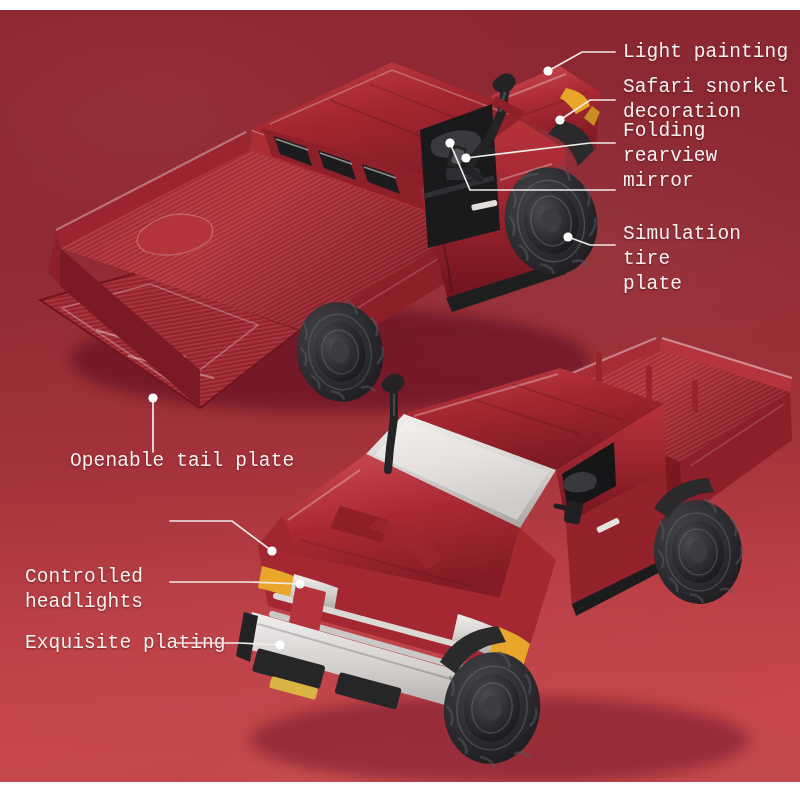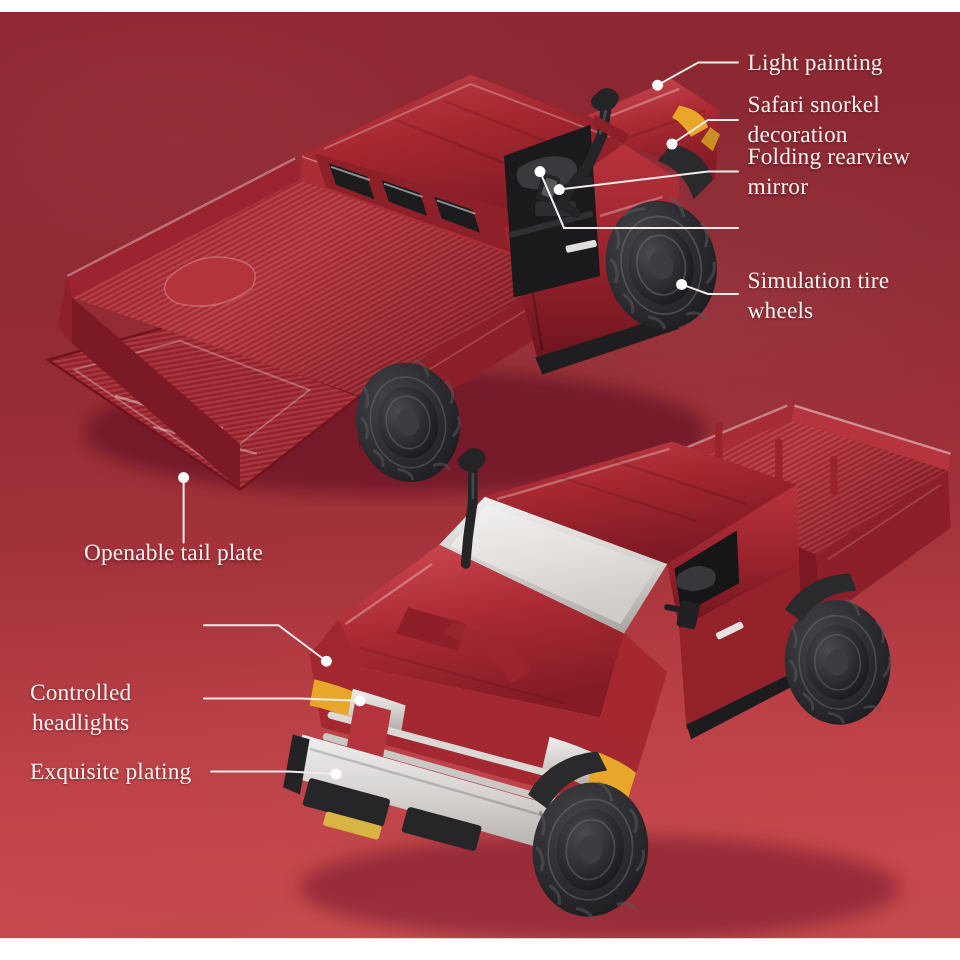--- a/index.html
+++ b/index.html
@@ -29,21 +29,21 @@
     pointer-events:none;
   }
 
   
   #art{position:absolute;left:0;top:0;width:800px;height:800px;}
 
   
   .callout{
     position:absolute;
     color:#f6f1f0;
-    font-family:Liberation Serif, serif;
+    font-family:Liberation Mono, monospace;
     font-size:19.5px;
     line-height:25px;
     letter-spacing:.1px;
     white-space:pre-line;
     text-shadow:0 1px 2px rgba(60,10,16,.55);
   }
   .callout.right{text-align:left;}
   .callout.left{text-align:center;}
 
   
@@ -421,21 +421,21 @@
   <div class="callout right" style="left:623px; top:40px;">Light painting</div>
 
   <div class="callout right" style="left:623px; top:75px;">Safari snorkel
 decoration</div>
 
   <div class="callout right" style="left:623px; top:119px;">Folding rearview
 mirror</div>
 
 
   <div class="callout right" style="left:623px; top:222px;">Simulation tire
-wheels</div>
+plate</div>
 
   <div class="callout left" style="left:70px; top:449px;">Openable tail plate</div>
 
 
   <div class="callout left" style="left:25px; top:565px;">Controlled
 headlights</div>
 
   <div class="callout left" style="left:25px; top:631px;">Exquisite plating</div>
 
   <div class="bleed" id="bleed-top"></div>

